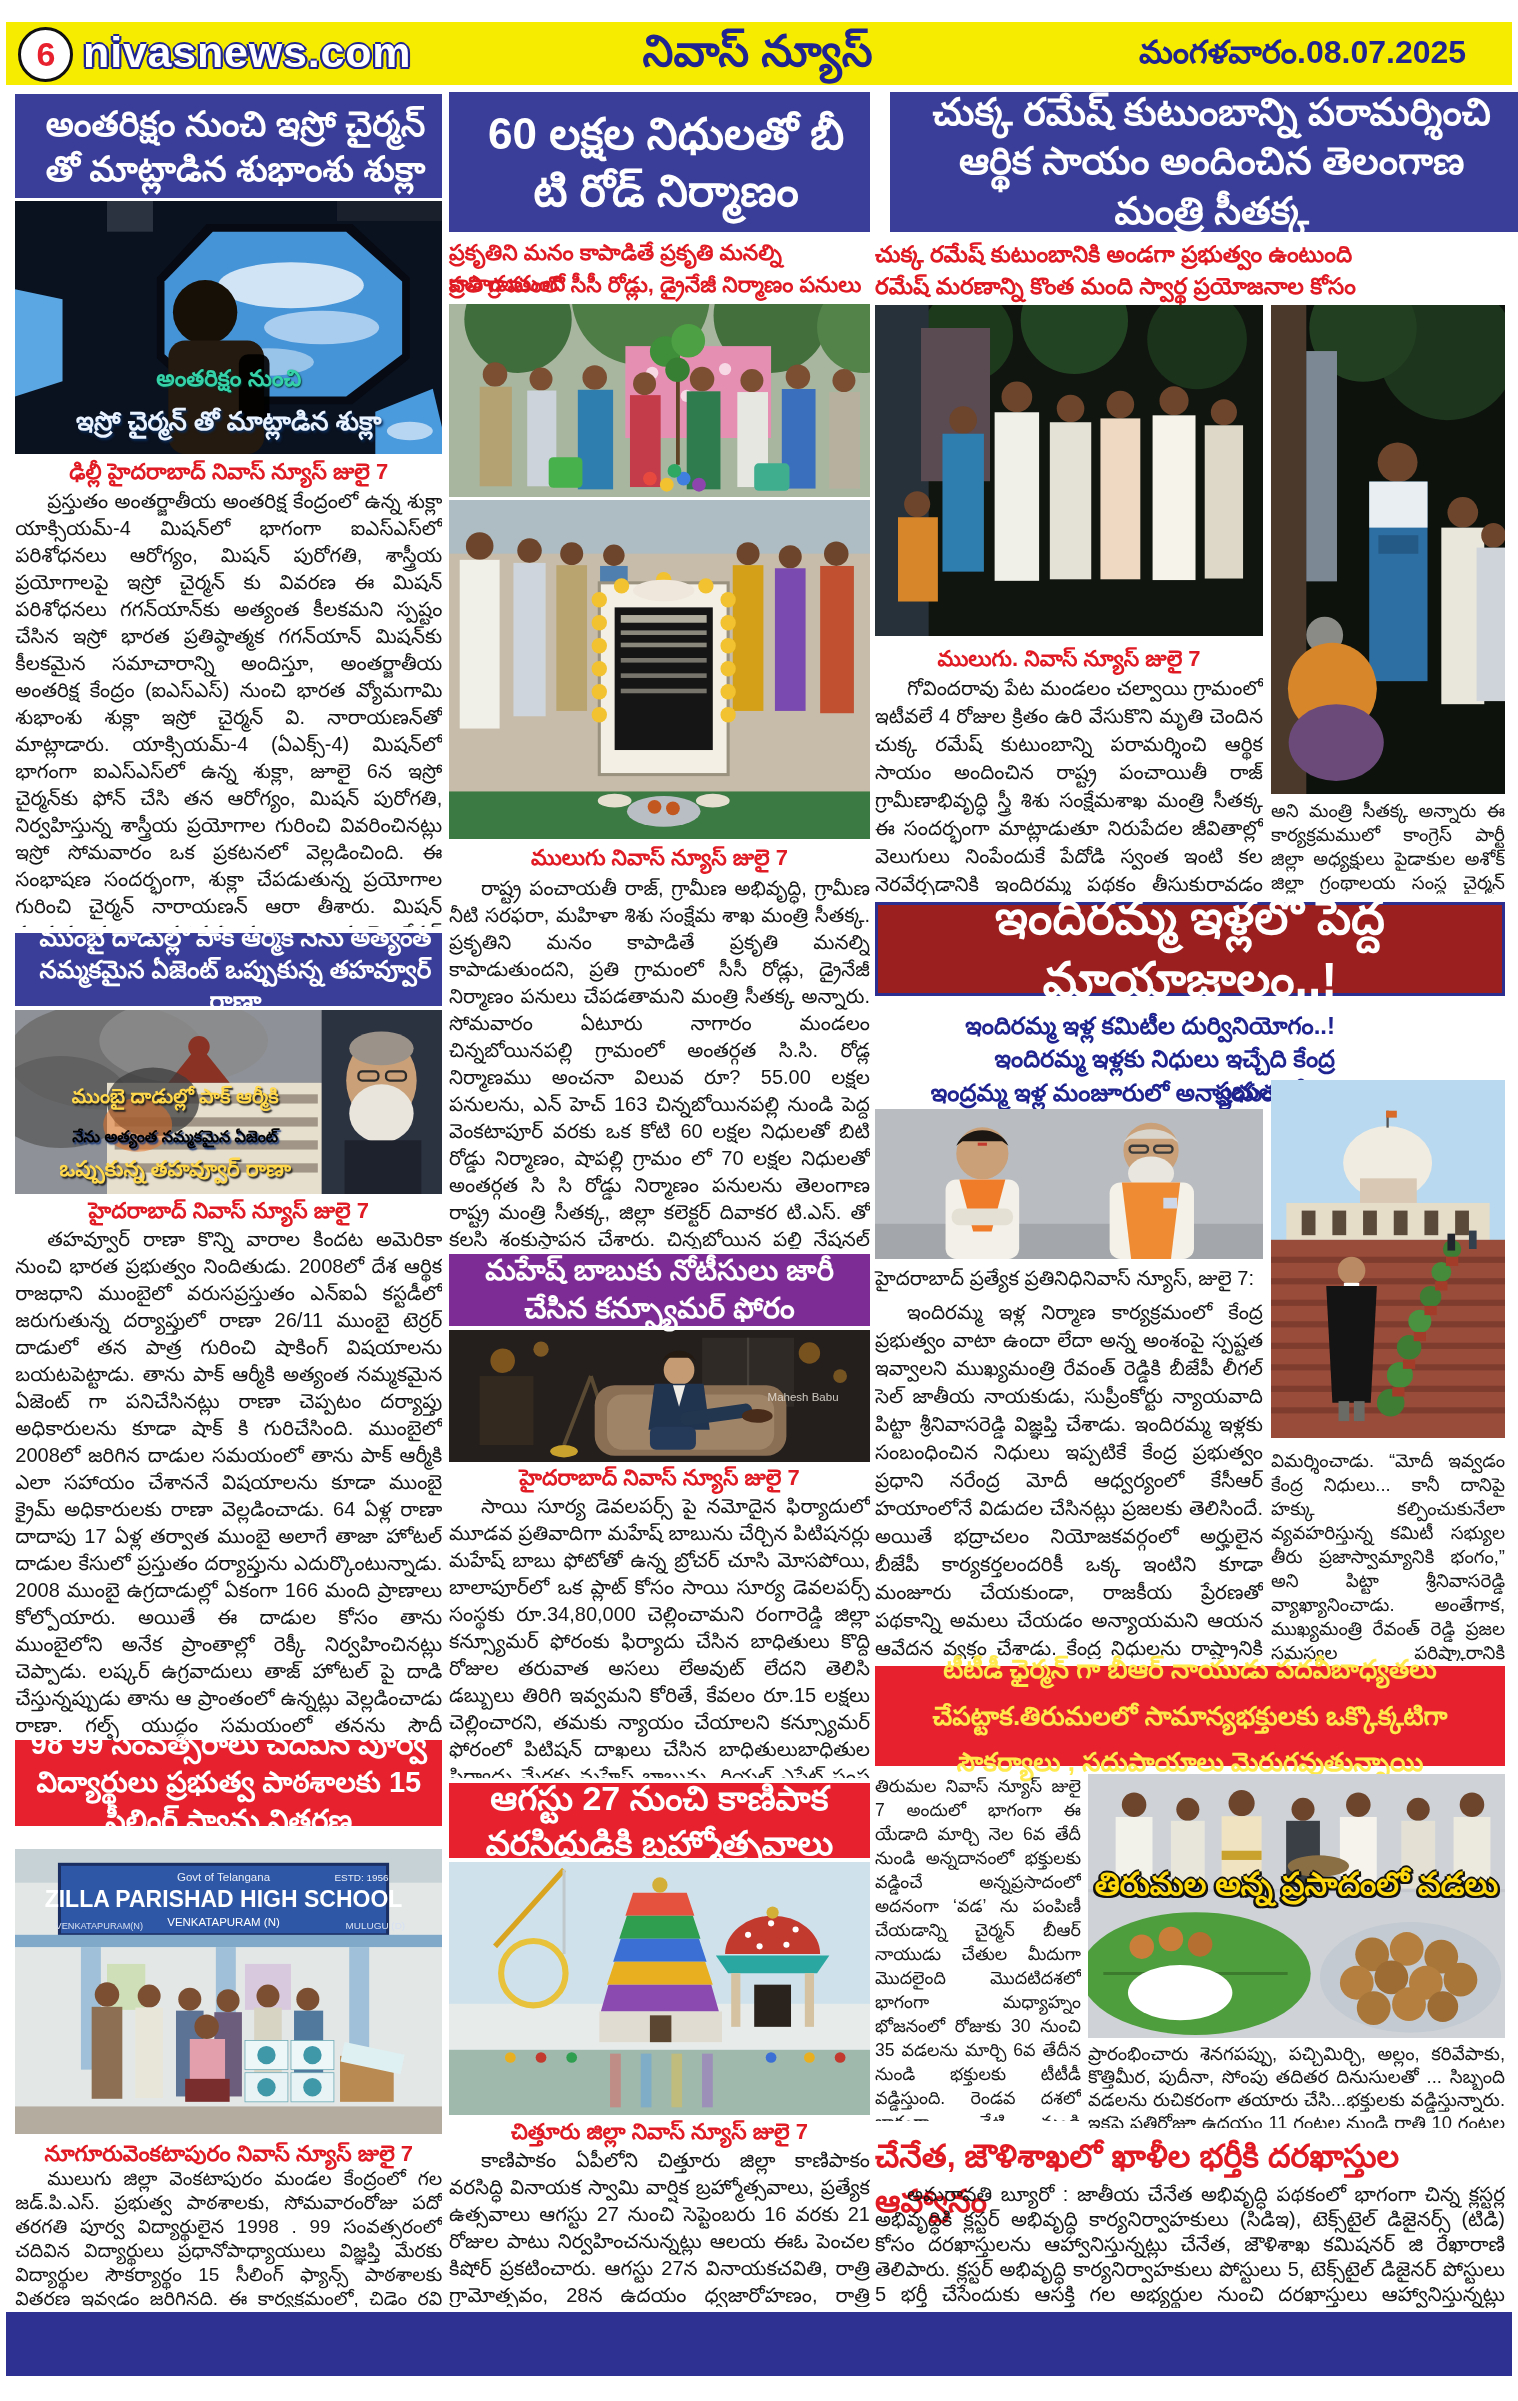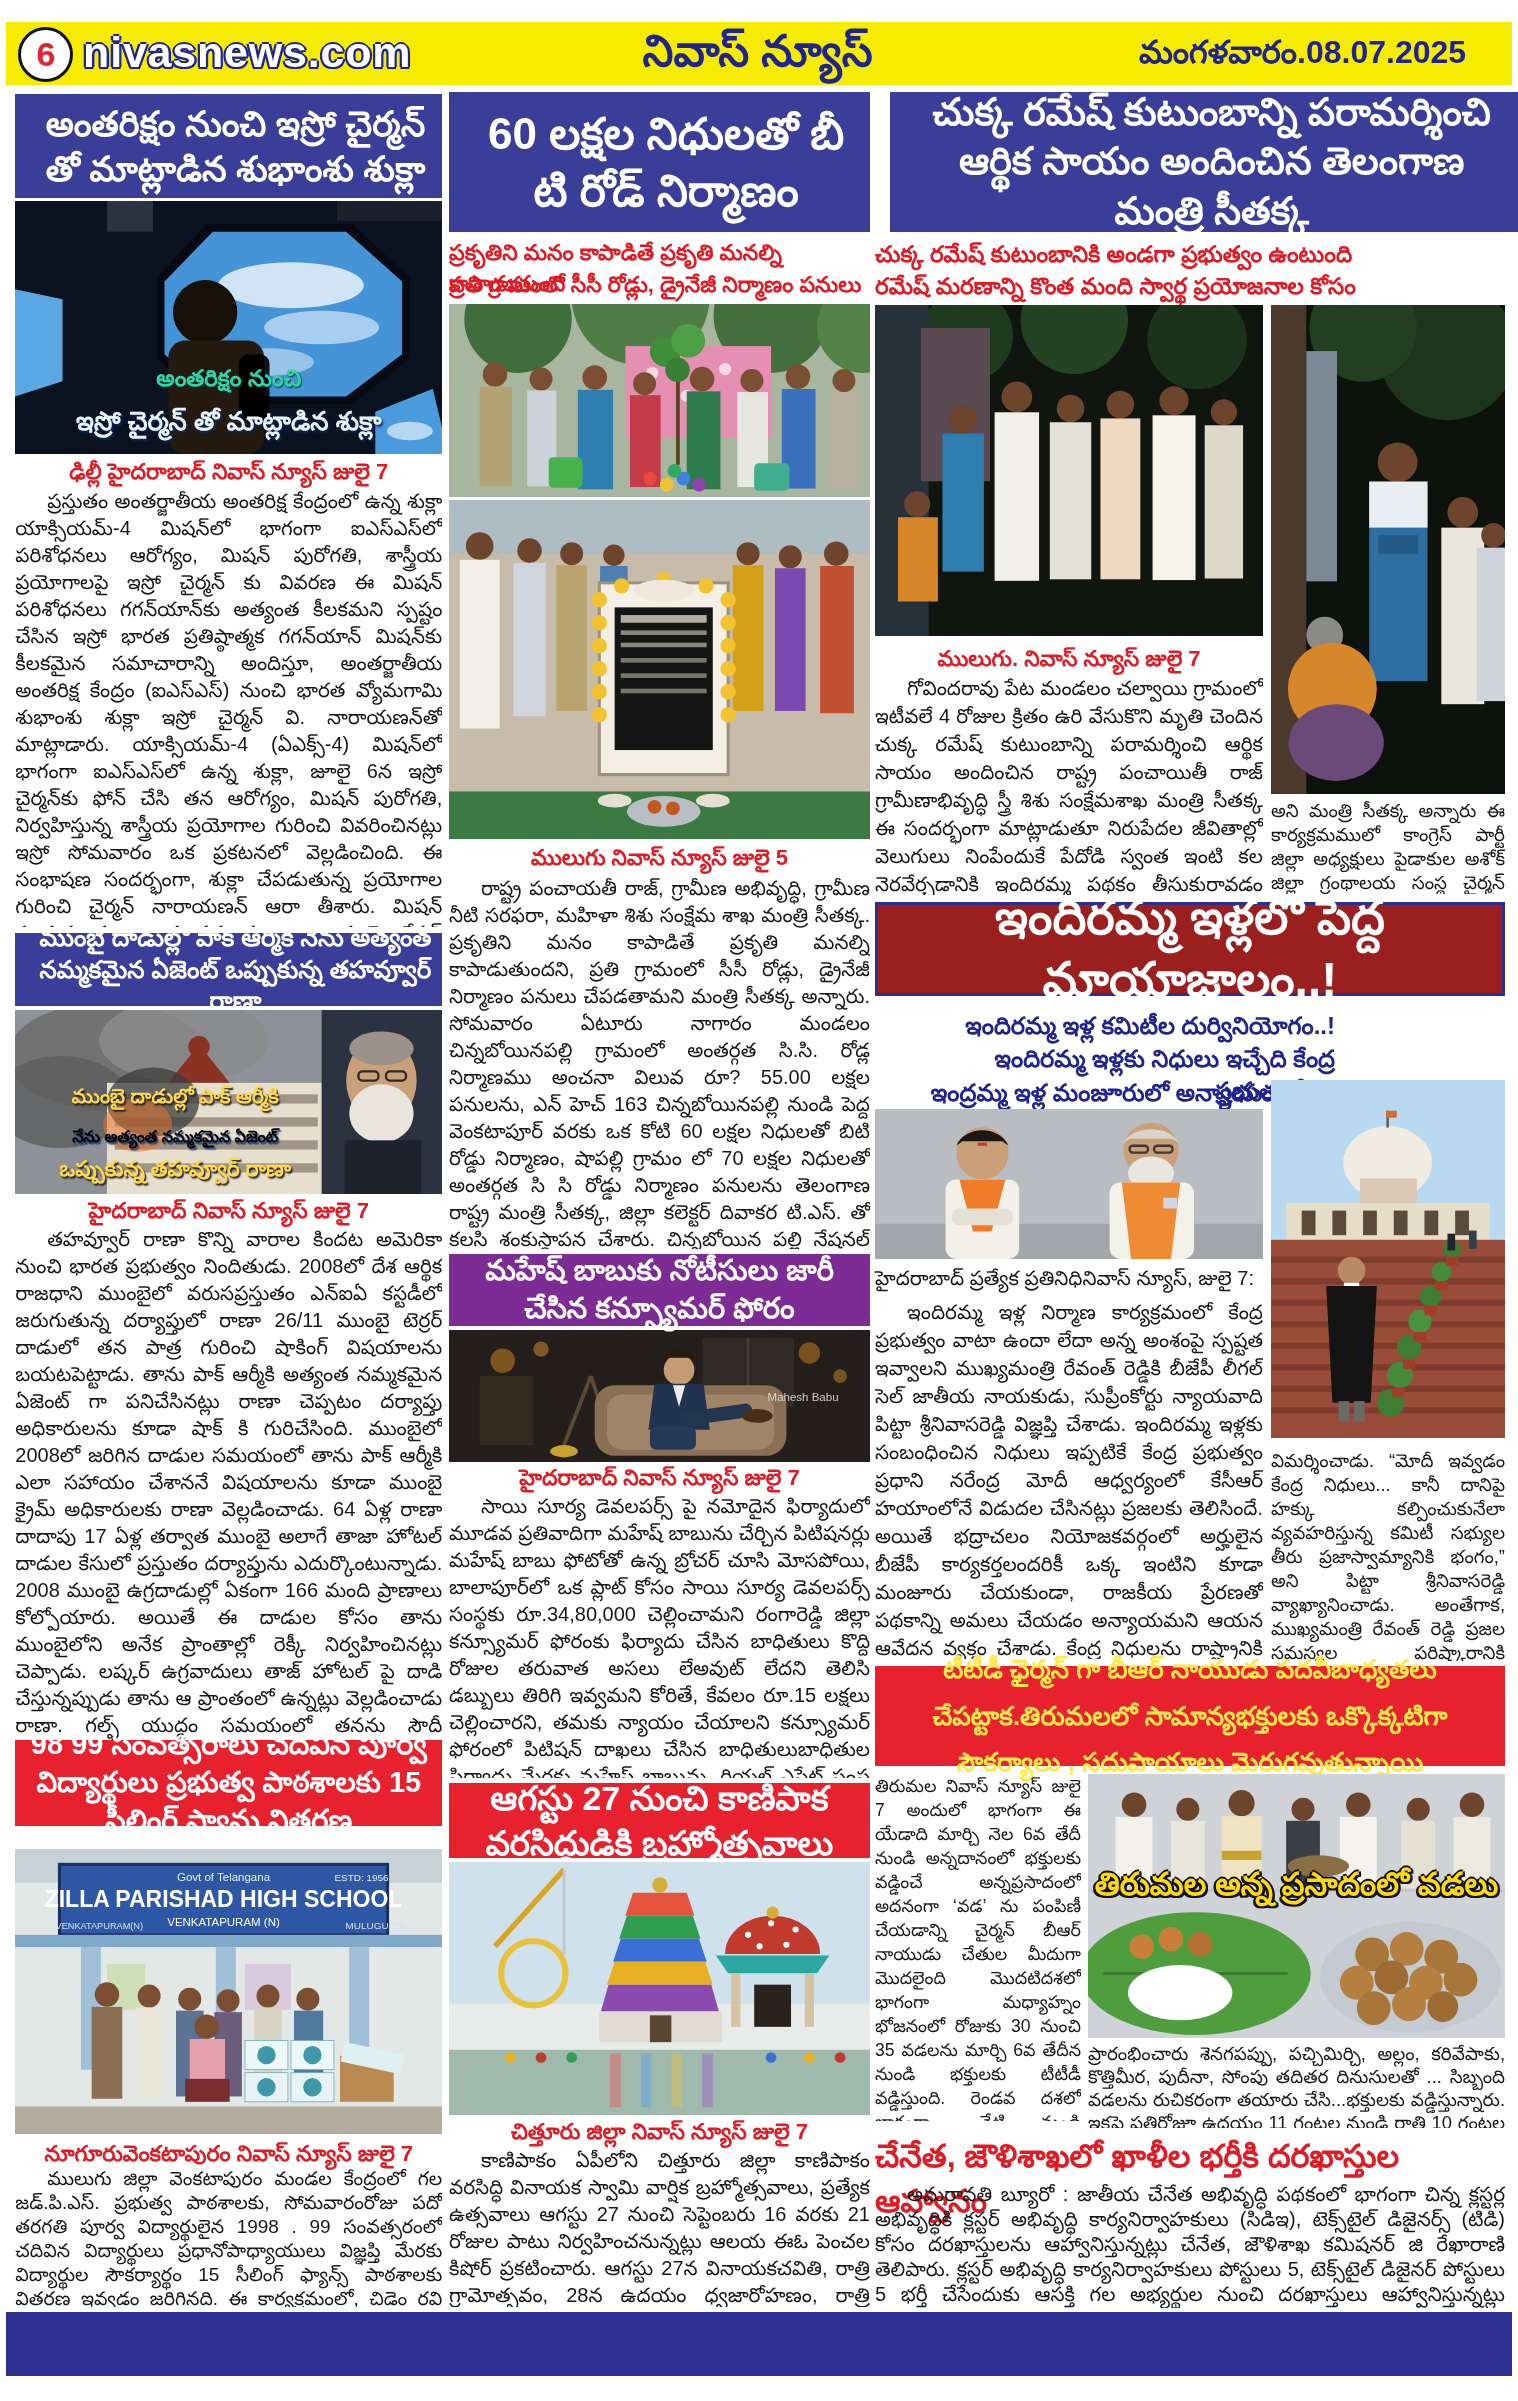--- a/index.html
+++ b/index.html
@@ -258,21 +258,21 @@
       </g>
       <rect x="0" y="380" width="549" height="62" fill="#3c7a44"></rect>
       <ellipse cx="280" cy="406" rx="48" ry="20" fill="#b9bec4"></ellipse>
       <circle cx="268" cy="400" r="9" fill="#c2571f"></circle>
         <circle cx="292" cy="402" r="9" fill="#c2571f"></circle>
       <ellipse cx="216" cy="392" rx="22" ry="9" fill="#e5dfcf"></ellipse>
         <ellipse cx="344" cy="392" rx="22" ry="9" fill="#e5dfcf"></ellipse>
     </svg>
   </div>
 
-  <div class="abs dateline" style="left:449px;top:845px;width:421px;">ములుగు నివాస్ న్యూస్ జులై 5</div>
+  <div class="abs dateline" style="left:449px;top:845px;width:421px;">ములుగు నివాస్ న్యూస్ జులై 7</div>
   <div class="abs body-text" style="left:449px;top:875px;width:421px;height:374px;font-size:20px;line-height:27px;">రాష్ట్ర పంచాయతీ రాజ్, గ్రామీణ అభివృద్ధి, గ్రామీణ నీటి సరఫరా, మహిళా శిశు సంక్షేమ శాఖ మంత్రి సీతక్క. ప్రకృతిని మనం కాపాడితే ప్రకృతి మనల్ని కాపాడుతుందని, ప్రతి గ్రామంలో సీసీ రోడ్లు, డ్రైనేజీ నిర్మాణం పనులు చేపడతామని మంత్రి సీతక్క అన్నారు. సోమవారం ఏటూరు నాగారం మండలం చిన్నబోయినపల్లి గ్రామంలో అంతర్గత సి.సి. రోడ్ల నిర్మాణము అంచనా విలువ రూ? 55.00 లక్షల పనులను, ఎన్ హెచ్ 163 చిన్నబోయినపల్లి నుండి పెద్ద వెంకటాపూర్ వరకు ఒక కోటి 60 లక్షల నిధులతో బిటి రోడ్డు నిర్మాణం, షాపల్లి గ్రామం లో 70 లక్షల నిధులతో అంతర్గత సి సి రోడ్డు నిర్మాణం పనులను తెలంగాణ రాష్ట్ర మంత్రి సీతక్క, జిల్లా కలెక్టర్ దివాకర టి.ఎస్. తో కలసి శంకుస్థాపన చేశారు. చిన్నబోయిన పల్లి నేషనల్ హైవే రోడ్డు మార్గంలో వనమహోత్సవం లో భాగంగా కలెక్టర్ తో కలసి మంత్రి మొక్కలను నాటారు. ఈ సందర్భంగా మంత్రి సీతక్క మాట్లాడుతూ ప్రకృతిని మనం కాపాడితే ప్రకృతి మనల్ని కాపాడుతుందని అన్నారు. ఈ సంవత్సరం జిల్లా వ్యాప్తంగా మొక్కలు నాటే లక్ష్యాన్ని పూర్తి చేయుటకు ప్రజాప్రతినిధులు, విద్యార్థులు, అందరు ఈ బృహత్తర కార్యక్రమంలో భాగస్వాములై ముందుకు తీసుకెళ్లాలని అన్నారు. దహలవారిగా ప్రతి గ్రామంలో సీసీ రోడ్లు, డ్రైనేజీ నిర్మాణం పనులు చేపడతామని అన్నారు. కార్యక్రమంలో భాగంగా పంచాయతీ రాజ్ ఈ ఈ అజయ్ కుమార్, ట్రైబల్ వెల్ఫేర్ ఈ ఈ వీర భద్రం, మండల అధికారులు, ప్రజా ప్రతినిధులు, గ్రామ ప్రజలు, తదితరులు పాల్గొన్నారు.</div>
 
   <div class="abs photo" style="left:449px;top:1330px;width:421px;height:132px;">
     <svg viewBox="0 0 549 172" preserveAspectRatio="none">
       <rect width="549" height="172" fill="#241f1c"></rect>
       <circle cx="70" cy="40" r="16" fill="#c9841f" opacity="0.55"></circle>
         <circle cx="120" cy="25" r="10" fill="#d9942a" opacity="0.5"></circle>
       <circle cx="470" cy="30" r="14" fill="#c9841f" opacity="0.5"></circle>
         <circle cx="510" cy="60" r="9" fill="#d9942a" opacity="0.45"></circle>
       <rect x="330" y="10" width="120" height="90" fill="#2f2a26"></rect>

